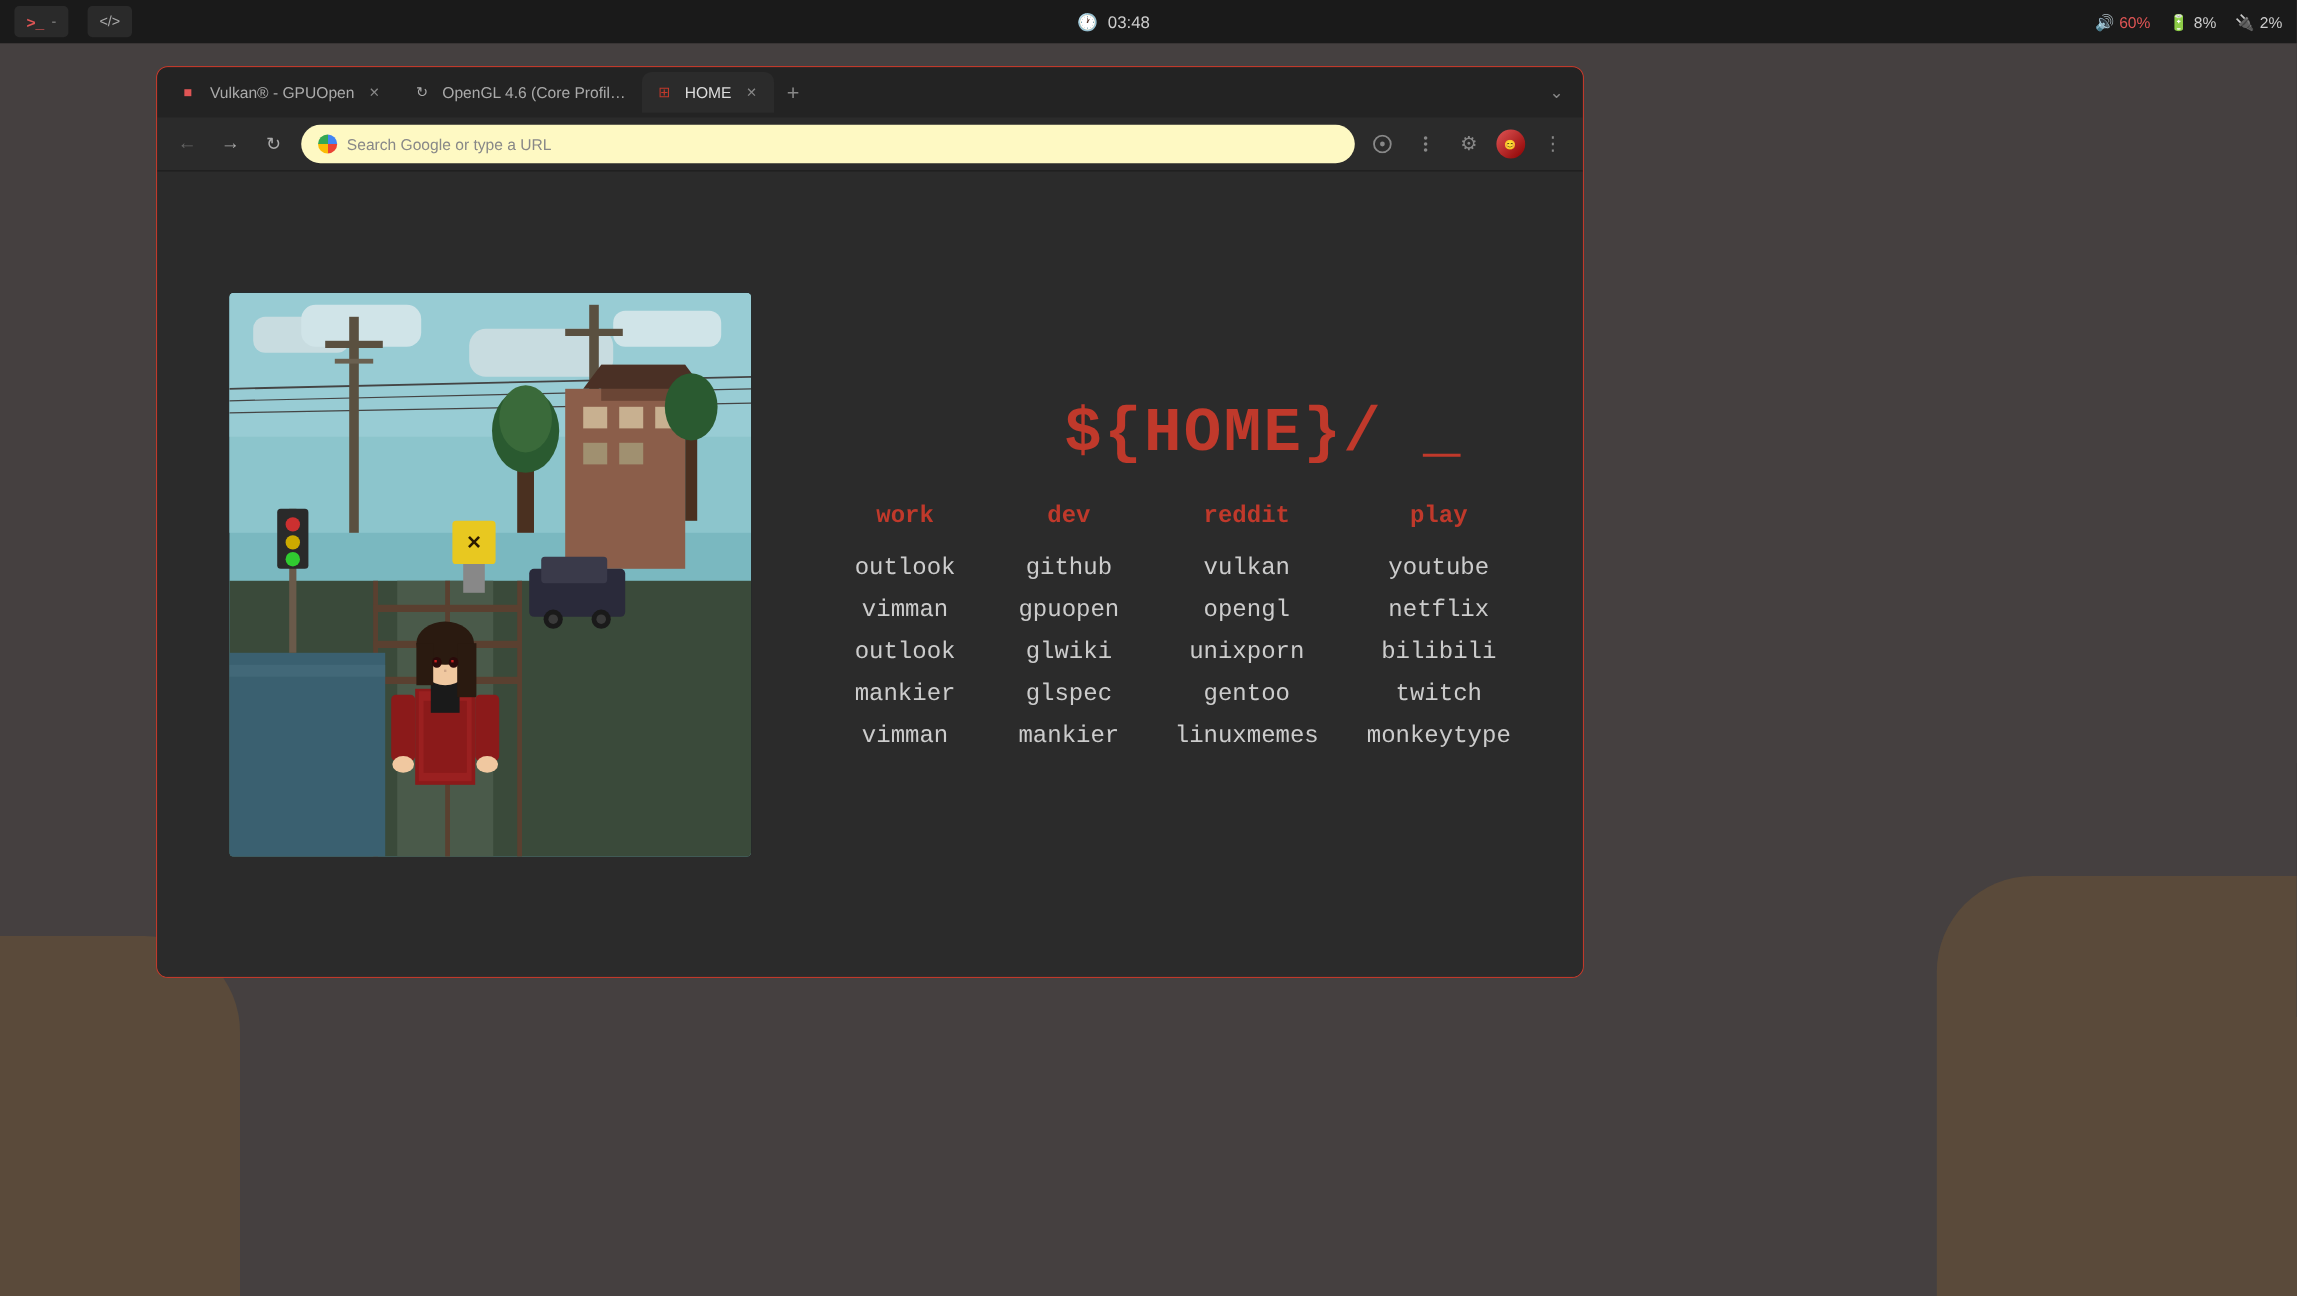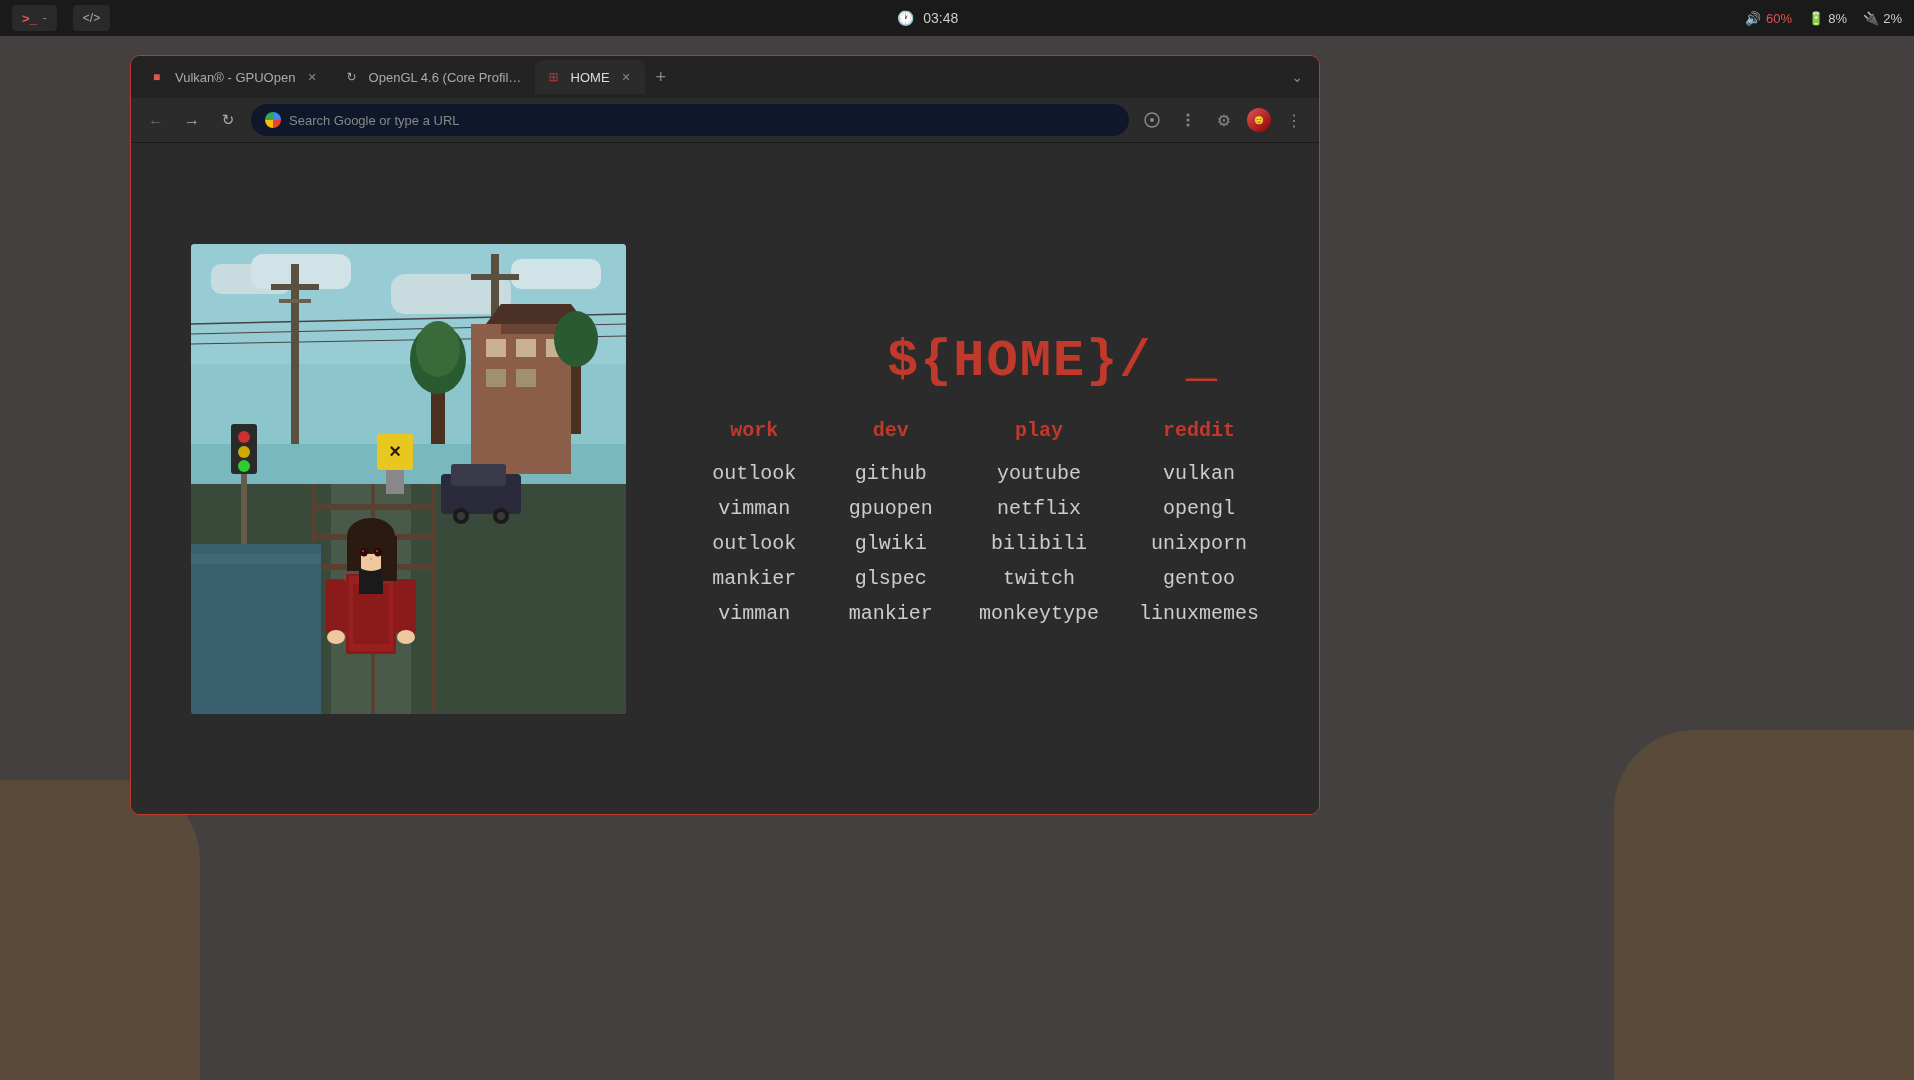--- a/index.html
+++ b/index.html
@@ -203,21 +203,21 @@
       border-radius: 50%;
     }
     .nav-btn.active { color: #aaa; }
     .nav-reload {
       color: #aaa;
       font-size: 15px;
       cursor: pointer;
     }
     .address-input-wrap {
       flex: 1;
-      background: #0f172a;
+      background: #fef9c3;
       border-radius: 20px;
       height: 32px;
       display: flex;
       align-items: center;
       padding: 0 14px;
       gap: 8px;
     }
     .google-icon {
       width: 16px;
       height: 16px;
@@ -538,32 +538,32 @@
         <div class="link-column">
           <div class="link-column-header">dev</div>
           <a class="link-item">github</a>
           <a class="link-item">gpuopen</a>
           <a class="link-item">glwiki</a>
           <a class="link-item">glspec</a>
           <a class="link-item">mankier</a>
         </div>
 
         <div class="link-column">
+          <div class="link-column-header">reddit</div>
+          <a class="link-item">vulkan</a>
+          <a class="link-item">opengl</a>
+          <a class="link-item">unixporn</a>
+          <a class="link-item">gentoo</a>
+          <a class="link-item">linuxmemes</a>
+        </div>
+
+        <div class="link-column">
           <div class="link-column-header">play</div>
           <a class="link-item">youtube</a>
           <a class="link-item">netflix</a>
           <a class="link-item">bilibili</a>
           <a class="link-item">twitch</a>
           <a class="link-item">monkeytype</a>
         </div>
-
-        <div class="link-column">
-          <div class="link-column-header">reddit</div>
-          <a class="link-item">vulkan</a>
-          <a class="link-item">opengl</a>
-          <a class="link-item">unixporn</a>
-          <a class="link-item">gentoo</a>
-          <a class="link-item">linuxmemes</a>
-        </div>
       </div>
     </div>
   </div>
 </div>
 
 </body></html>

